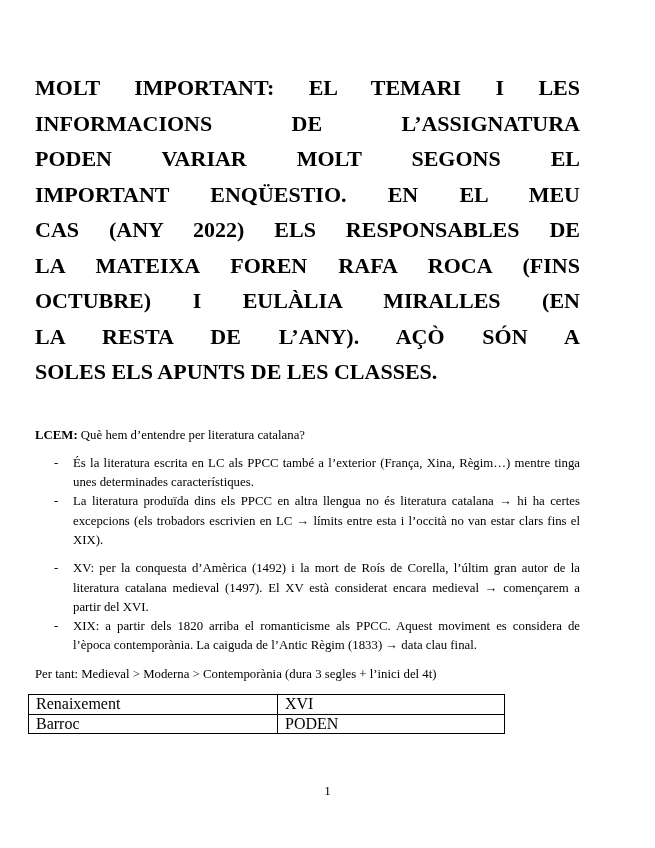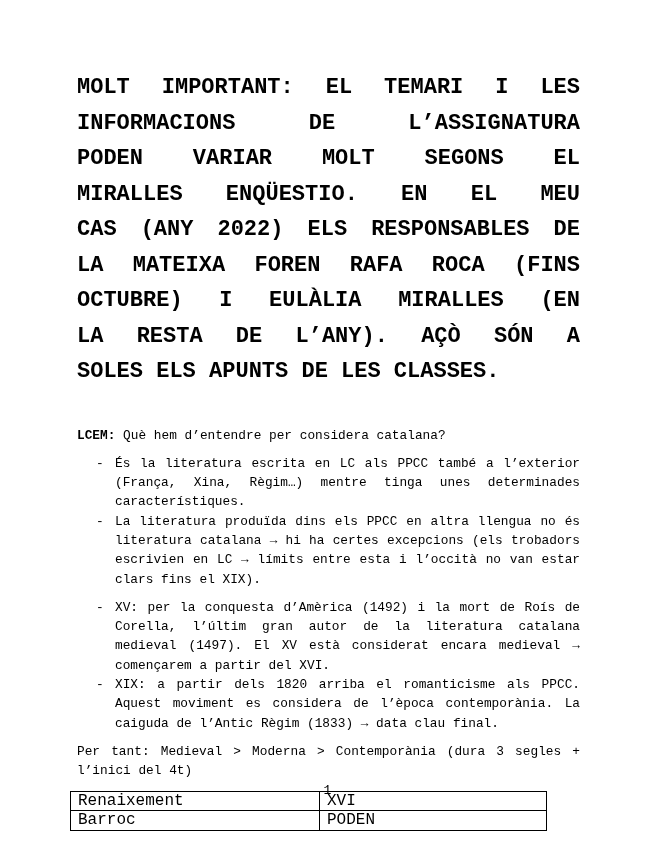--- a/index.html
+++ b/index.html
@@ -7,23 +7,23 @@
     padding: 0;
     background: #ffffff;
   }
   .page {
     position: relative;
     width: 655px;
     height: 848px;
     margin: 0 auto;
     background: #ffffff;
     color: #000000;
-    font-family: Liberation Mono, monospace;
+    font-family: Liberation Serif, serif;
     box-sizing: border-box;
-    padding: 70px 75px 0 77px;
+    padding: 70px 75px 0 35px;
     overflow: hidden;
   }
   
   .heading {
     font-size: 22px;
     font-weight: bold;
     line-height: 35.5px;
     margin: 0 0 36px 0;
   }
   .heading .hl {
@@ -90,33 +90,33 @@
 </style>
 </head>
 <body>
 
 <div class="page">
 
   <div class="heading">
     <div class="hl">MOLT IMPORTANT: EL TEMARI I LES</div>
     <div class="hl">INFORMACIONS DE L’ASSIGNATURA</div>
     <div class="hl">PODEN VARIAR MOLT SEGONS EL</div>
-    <div class="hl">MIRALLES ENQÜESTIO. EN EL MEU</div>
+    <div class="hl">IMPORTANT ENQÜESTIO. EN EL MEU</div>
     <div class="hl">CAS (ANY 2022) ELS RESPONSABLES DE</div>
     <div class="hl">LA MATEIXA FOREN RAFA ROCA (FINS</div>
     <div class="hl">OCTUBRE) I EULÀLIA MIRALLES (EN</div>
     <div class="hl">LA RESTA DE L’ANY). AÇÒ SÓN A</div>
     <div class="hl last">SOLES ELS APUNTS DE LES CLASSES.</div>
   </div>
 
   <div class="body-text">
 
     <p class="para">
       <span class="b">LCEM:</span>
-      <span>Què hem d’entendre per considera catalana?</span>
+      <span>Què hem d’entendre per literatura catalana?</span>
     </p>
 
     <div class="bullets">
       <div class="bullet">
         <span class="marker">-</span>
         <span>És la literatura escrita en LC als PPCC també a l’exterior (França, Xina, Règim…) mentre tinga unes determinades característiques.</span>
       </div>
       <div class="bullet">
         <span class="marker">-</span>
         <span>La literatura produïda dins els PPCC en altra llengua no és literatura catalana → hi ha certes excepcions (els trobadors escrivien en LC → límits entre esta i l’occità no van estar clars fins el XIX).</span>

